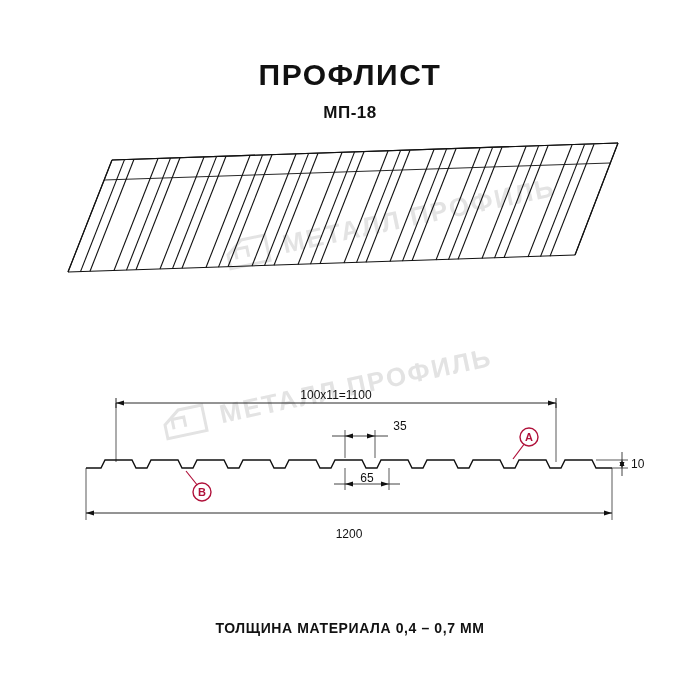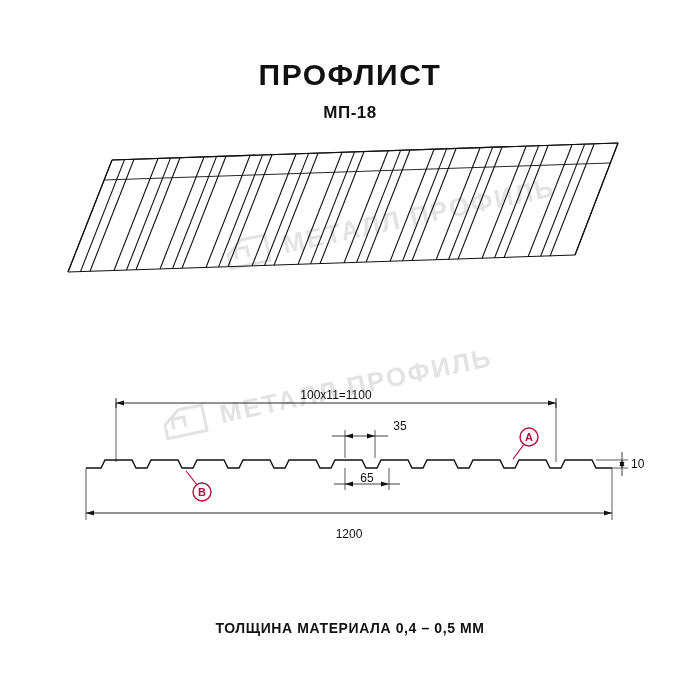--- a/index.html
+++ b/index.html
@@ -244,15 +244,15 @@
     </g>
 
     <g>
       <line x1="186" y1="471" x2="198" y2="486" stroke="#b0113a" stroke-width="1.2"></line>
       <circle cx="202" cy="492" r="9" fill="#ffffff" stroke="#b0113a" stroke-width="1.4"></circle>
       <text class="callout-text" x="202" y="496" text-anchor="middle">B</text>
     </g>
 
   </svg>
 
-  <div class="footnote">ТОЛЩИНА МАТЕРИАЛА 0,4 – 0,5 ММ</div>
+  <div class="footnote">ТОЛЩИНА МАТЕРИАЛА 0,4 – 0,7 ММ</div>
 
 </div>
 
 </body></html>

